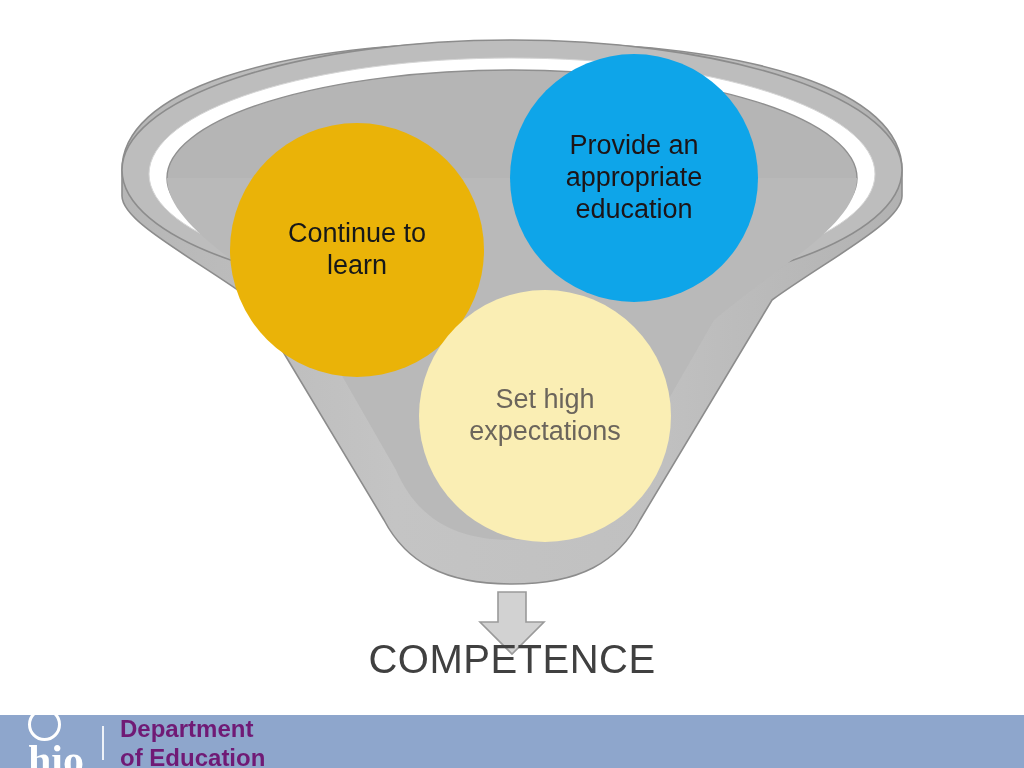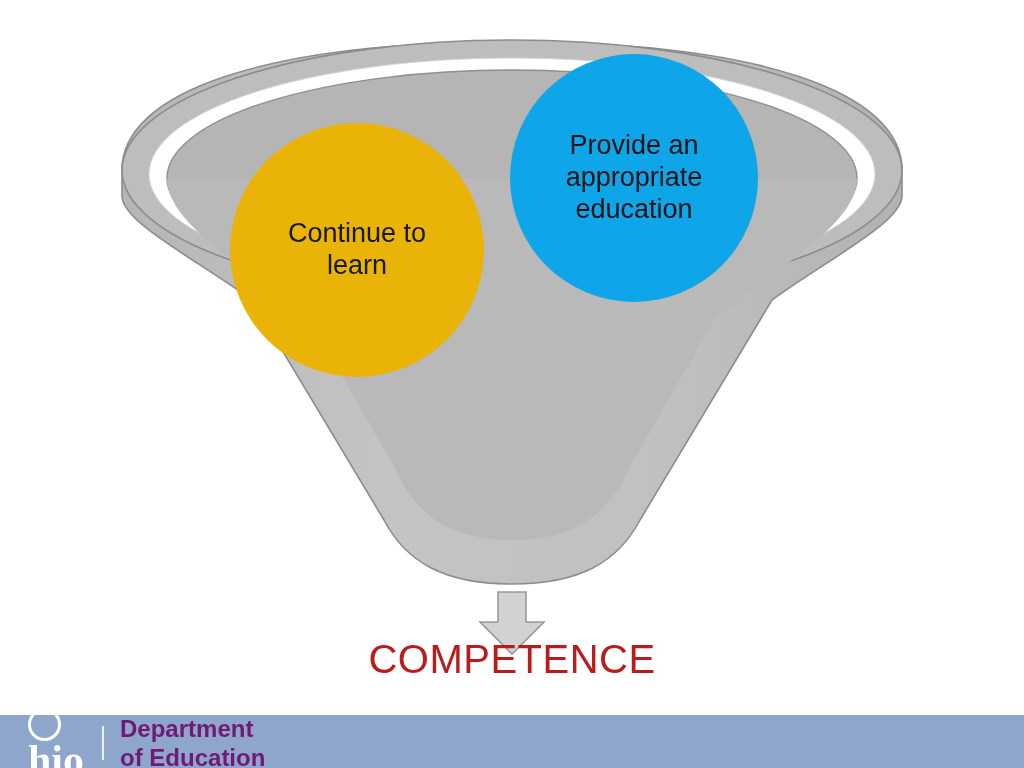--- a/index.html
+++ b/index.html
@@ -70,21 +70,21 @@
     white-space: pre-line;
   }
   #competence-label {
     position: absolute;
     left: 0;
     top: 637px;
     width: 1024px;
     text-align: center;
     font-size: 40px;
     letter-spacing: 0.5px;
-    color: #b91c1c;
+    color: #404040;
     z-index: 8;
   }
   #footer-bar {
     position: absolute;
     left: 0;
     top: 715px;
     width: 1024px;
     height: 53px;
     background: #8ea6cc;
     z-index: 10;
@@ -187,20 +187,24 @@
     <span class="bubble-label">Continue to
 learn</span>
   </div>
 
   <div class="bubble" id="bubble-provide">
     <span class="bubble-label">Provide an
 appropriate
 education</span>
   </div>
 
+  <div class="bubble" id="bubble-expectations">
+    <span class="bubble-label">Set high
+expectations</span>
+  </div>
 
   <div id="competence-label">COMPETENCE</div>
 
   <div id="footer-bar"></div>
 
   <div id="footer-logo">
     <div id="ohio-word">
       <span id="ohio-o-ring"></span>
       <span>hio</span>
     </div>

